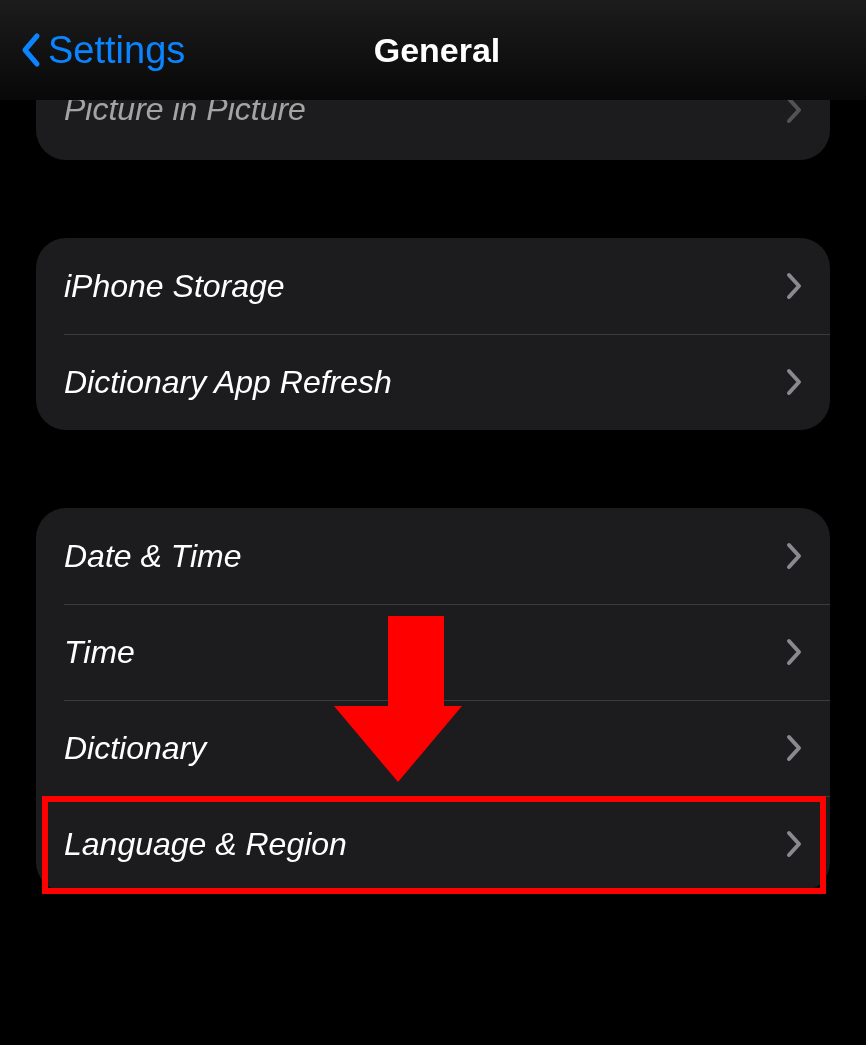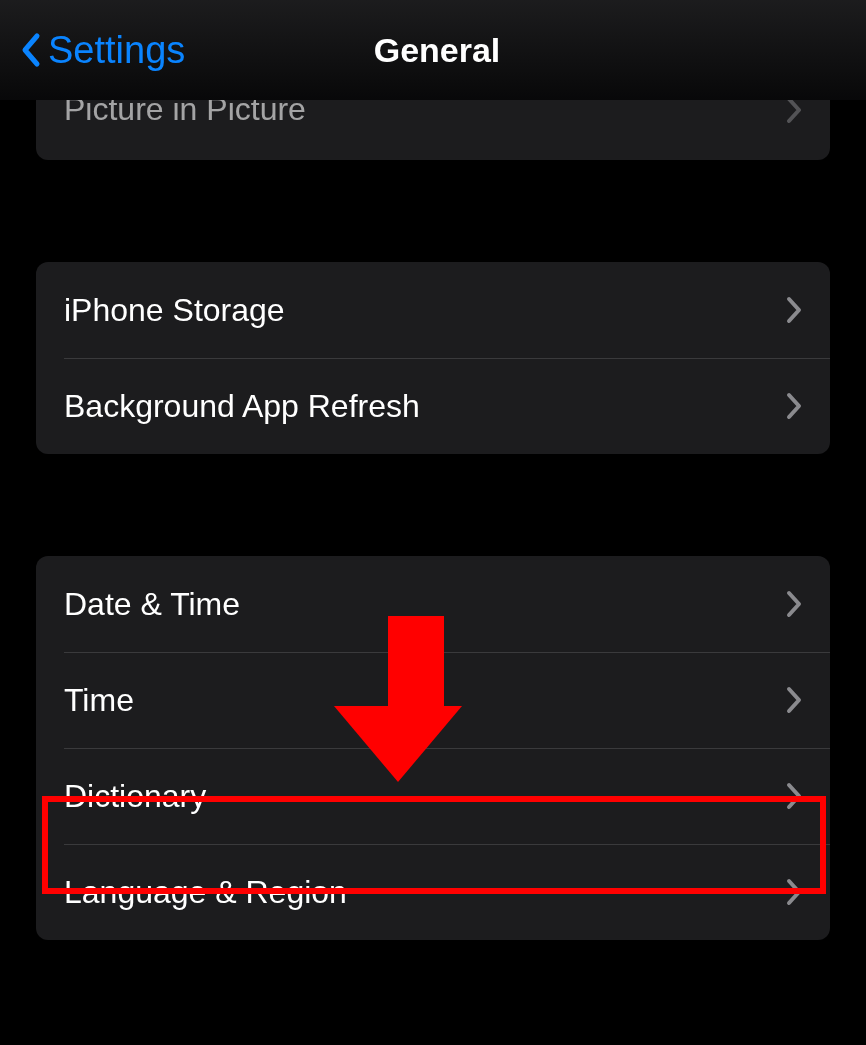--- a/index.html
+++ b/index.html
@@ -45,39 +45,39 @@
       font-size: 34px;
       font-weight: 600;
       color: #ffffff;
       pointer-events: none;
     }
     .content {
       padding: 0 36px;
     }
     .group {
       background: #1c1c1e;
-      border-radius: 12px;
+      border-radius: 30px;
       overflow: hidden;
-      margin-top: 24px;
     }
     .group.partial-top {
       border-top-left-radius: 0;
       border-top-right-radius: 0;
       margin-top: 0;
     }
     .gap {
       height: 78px;
     }
     .row {
       display: flex;
       align-items: center;
       justify-content: space-between;
       padding: 8px 28px;
       height: 96px;
       position: relative;
+      font-style: italic;
     }
     .row + .row::before {
       content: "";
       position: absolute;
       top: 0;
       left: 28px;
       right: 0;
       height: 1px;
       background: #3a3a3c;
     }
@@ -172,21 +172,21 @@
   <div class="group">
     <div class="row">
       <span class="row-label">iPhone Storage</span>
       <span class="chevron">
         <svg viewBox="0 0 16 28" fill="none" stroke-width="4" stroke-linecap="round" stroke-linejoin="round">
           <polyline points="3,3 13,14 3,25"></polyline>
         </svg>
       </span>
     </div>
     <div class="row">
-      <span class="row-label">Background App Refresh</span>
+      <span class="row-label">Dictionary App Refresh</span>
       <span class="chevron">
         <svg viewBox="0 0 16 28" fill="none" stroke-width="4" stroke-linecap="round" stroke-linejoin="round">
           <polyline points="3,3 13,14 3,25"></polyline>
         </svg>
       </span>
     </div>
   </div>
 
   <div class="gap"></div>
 

